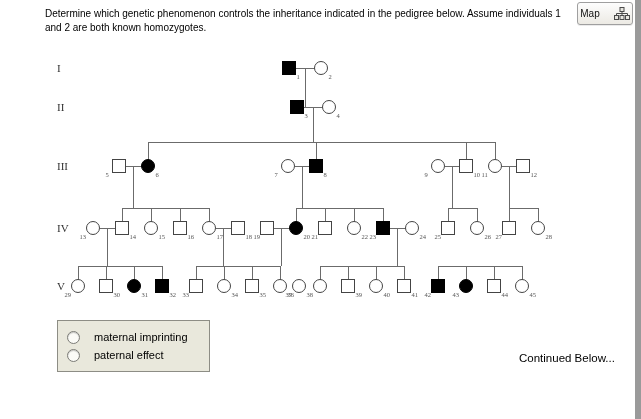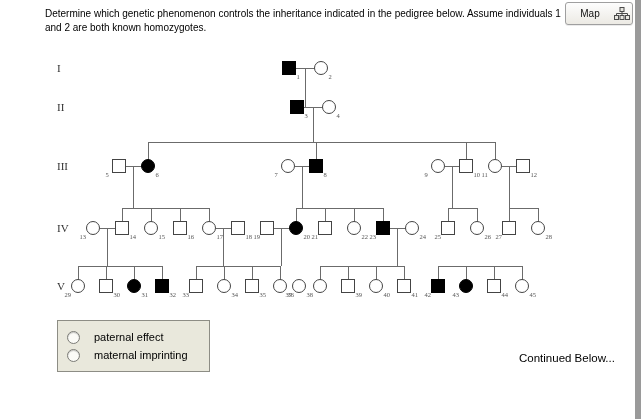--- a/index.html
+++ b/index.html
@@ -24,21 +24,20 @@
   }
   #map-button{
     position:absolute;right:5px;top:2px;
     width:54px;height:21px;
     background:linear-gradient(#fdfdfd,#eceae4);
     border:1px solid #9f9f9f;border-radius:3px;
     box-shadow:0 1px 0 rgba(0,0,0,.08);
     display:flex;align-items:center;justify-content:center;gap:14px;
     font-size:10px;color:#111;
     cursor:pointer;
-    padding-left:12px;
   }
   #map-button .mlabel{line-height:10px;}
   
   #pedigree{
     position:absolute;left:0;top:38px;width:641px;height:270px;
   }
   
   #answers{
     position:absolute;left:57px;top:320px;
     width:153px;
@@ -338,24 +337,24 @@
         <text x="57" y="73" font-size="11" font-family="&quot;Liberation Serif&quot;, serif" fill="#333">II</text>
         <text x="57" y="132" font-size="11" font-family="&quot;Liberation Serif&quot;, serif" fill="#333">III</text>
         <text x="57" y="194" font-size="11" font-family="&quot;Liberation Serif&quot;, serif" fill="#333">IV</text>
         <text x="57" y="252" font-size="11" font-family="&quot;Liberation Serif&quot;, serif" fill="#333">V</text>
       </g>
   </svg>
 
   <div id="answers">
       <div class="answer-row">
         <span class="radio"></span>
-        <span class="answer-label">paternal effect</span>
+        <span class="answer-label">maternal imprinting</span>
       </div>
       <div class="answer-row">
         <span class="radio"></span>
-        <span class="answer-label">maternal imprinting</span>
+        <span class="answer-label">paternal effect</span>
       </div>
     </div>
 
   <div id="continued">Continued Below...</div>
 
   <div id="scrollbar-track"></div>
 </div>
 
 </body></html>

